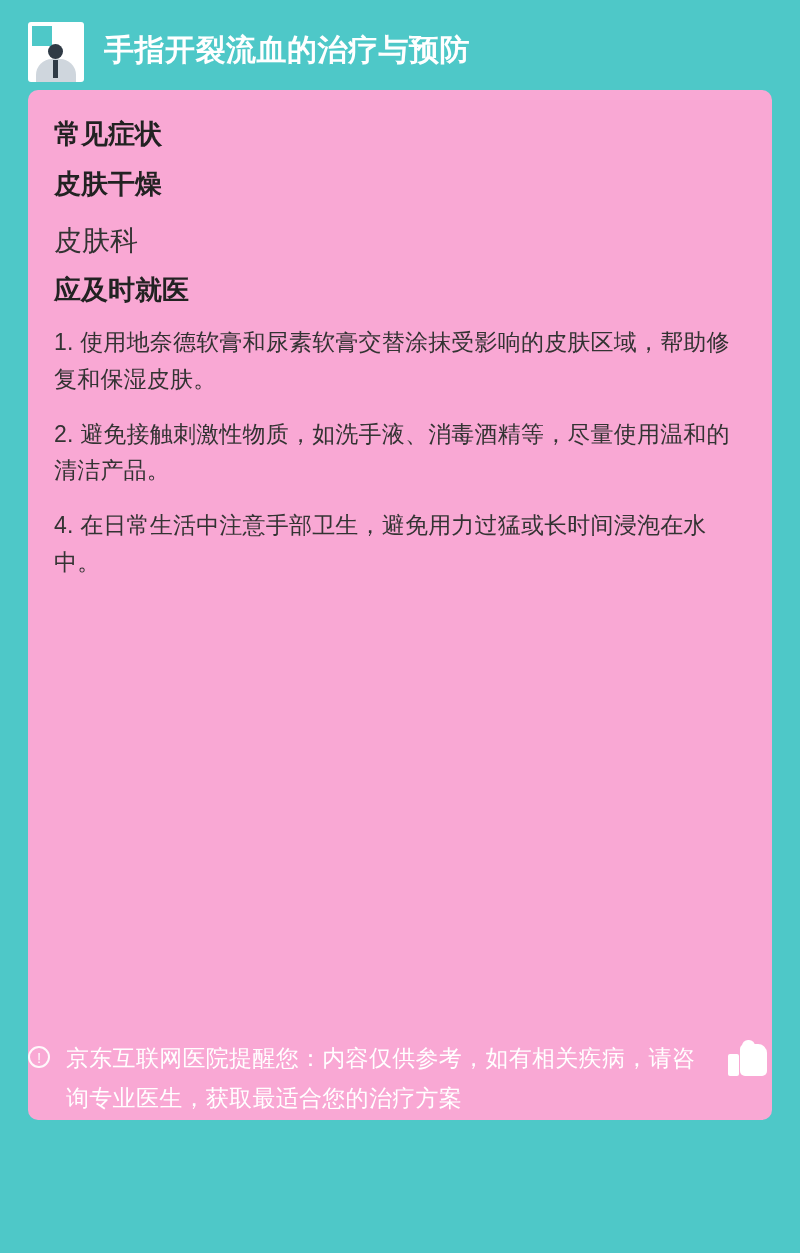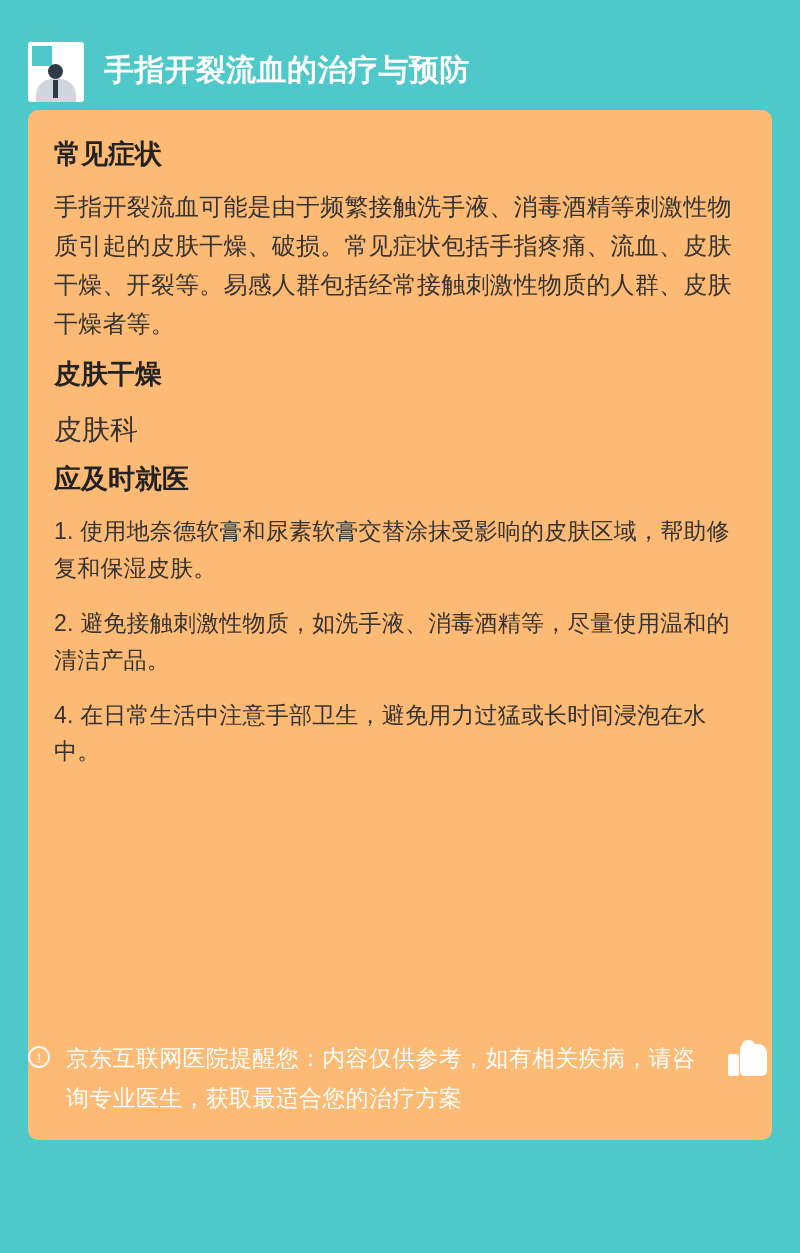--- a/index.html
+++ b/index.html
@@ -11,21 +11,21 @@
     height: 1253px;
     background: #4ec8c8;
     font-family: "Liberation Sans", sans-serif;
     -webkit-font-smoothing: antialiased;
   }
   .page {
     position: relative;
     width: 800px;
     height: 1124px;
     box-sizing: border-box;
-    padding: 38px 28px 0 28px;
+    padding: 18px 28px 0 28px;
     border-radius: 15px;
   }
   
   .header {
     position: relative;
     height: 72px;
   }
   .doc-icon {
     position: absolute;
     left: 0;
@@ -78,21 +78,21 @@
     top: 12px;
     right: 0;
     font-size: 30px;
     font-weight: bold;
     color: #ffffff;
     letter-spacing: 0.5px;
   }
 
   
   .card {
-    background: #fdba74;
+    background: #f9a8d4;
     border-radius: 10px;
     padding: 26px 26px 34px 26px;
     box-sizing: border-box;
     min-height: 1030px;
   }
   .h2 {
     font-size: 27px;
     font-weight: bold;
     color: #222222;
     margin: 10px 0 18px 0;
@@ -196,21 +196,20 @@
         <div class="body"></div>
         <div class="tie"></div>
       </div>
     </div>
     <div class="title">手指开裂流血的治疗与预防</div>
   </div>
 
   <div class="card">
 
     <div class="h2 first">常见症状</div>
-    <p class="para">手指开裂流血可能是由于频繁接触洗手液、消毒酒精等刺激性物质引起的皮肤干燥、破损。常见症状包括手指疼痛、流血、皮肤干燥、开裂等。易感人群包括经常接触刺激性物质的人群、皮肤干燥者等。</p>
 
     <div class="h2">皮肤干燥</div>
     <p class="plain">皮肤科</p>
 
     <div class="h2">应及时就医</div>
     <p class="list-item">1. 使用地奈德软膏和尿素软膏交替涂抹受影响的皮肤区域，帮助修复和保湿皮肤。</p>
     <p class="list-item">2. 避免接触刺激性物质，如洗手液、消毒酒精等，尽量使用温和的清洁产品。</p>
     <p class="list-item">4. 在日常生活中注意手部卫生，避免用力过猛或长时间浸泡在水中。</p>
 
   </div>

